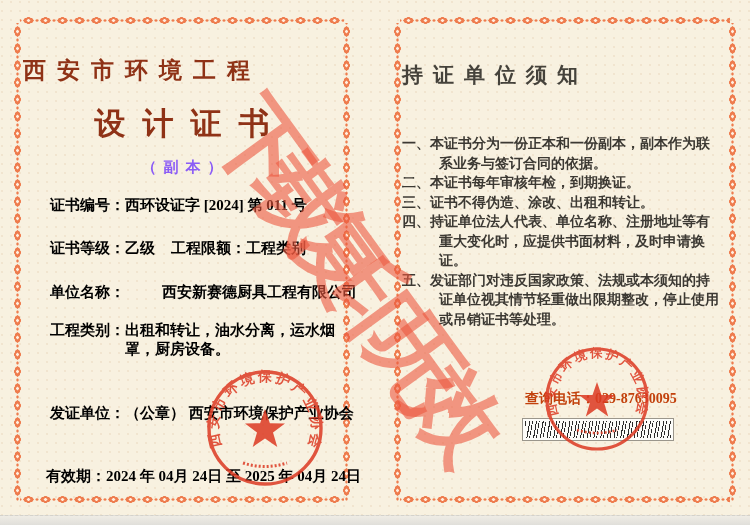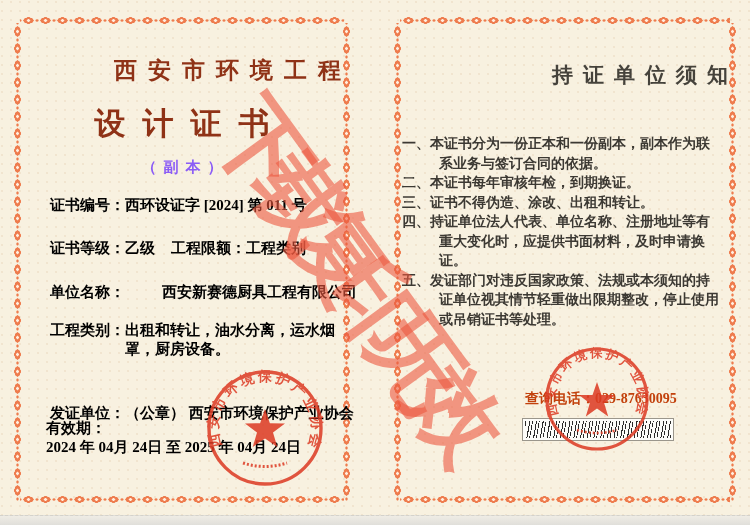--- a/index.html
+++ b/index.html
@@ -35,21 +35,21 @@
       radial-gradient(circle 1.5px at 50% 50%, #ee7c4e 0 1.1px, transparent 1.5px);
     background-size:11px 17px,11px 17px;
     background-position:0 0,0 8.5px;
     background-repeat:repeat-y;
   }
   .chain-top{top:0;} .chain-bottom{bottom:4px;}
   .chain-left{left:0;} .chain-right{right:0;}
 
   
   .title1{
-    position:absolute; top:40px; left:0; right:0; text-align:right;
+    position:absolute; top:40px; left:0; right:0; text-align:left;
     font-size:23px; font-weight:bold; color:#8f3216;
     letter-spacing:11px; text-indent:11px; z-index:5;
   }
   .title2{
     position:absolute; top:88px; left:0; right:0; text-align:center;
     font-size:31px; font-weight:bold; color:#8f3216;
     letter-spacing:17px; text-indent:17px; z-index:5;
   }
   .subtitle{
     position:absolute; top:143px; left:0; right:0; text-align:center;
@@ -60,21 +60,21 @@
     position:absolute; left:38px; display:flex; z-index:5;
     font-size:15px; font-weight:bold; color:#000000; line-height:19px;
   }
   .frow .lbl{ white-space:nowrap; }
   .frow .val{ white-space:nowrap; }
   .frow .val-wrap{ width:230px; white-space:normal; }
   .gap{ width:16px; }
 
   
   .ntitle{
-    position:absolute; top:46px; left:0; right:0; text-align:right;
+    position:absolute; top:46px; left:0; right:0; text-align:left;
     font-size:21px; font-weight:bold; color:#45423b;
     letter-spacing:10px; text-indent:10px; z-index:5;
   }
   .notices{
     position:absolute; top:119px; left:10px; width:306px; z-index:5;
     font-size:14px; font-weight:bold; color:#3c3933; line-height:19.5px;
   }
   .notice{ padding-left:37px; text-indent:-37px; width:284px; }
   .phone{
     position:absolute; top:375px; left:133px; z-index:5;
@@ -144,21 +144,21 @@
     <div class="frow" style="top:306px;">
       <span class="lbl">工程类别：</span>
       <span class="val val-wrap">出租和转让，油水分离，运水烟罩，厨房设备。</span>
     </div>
 
     <div class="frow" style="top:389px;text-align:right;">
       <span class="lbl">发证单位：</span>
       <span class="val">（公章） 西安市环境保护产业协会</span>
     </div>
 
-    <div class="frow" style="top:404px; left:34px;flex-direction:column;">
+    <div class="frow" style="top:452px; left:34px;">
       <span class="lbl">有效期：</span>
       <span class="val">2024 年 04月 24日 至 2025 年 04月 24日</span>
     </div>
 
     <svg class="seal seal-left" width="124" height="124" viewBox="0 0 124 124">
       <circle cx="62" cy="62" r="56" fill="none" stroke="#dd3b24" stroke-width="3.4"></circle>
       <defs>
           <path id="arcL" d="M 19.4,81.9 A 47,47 0 1 1 104.6,81.9" fill="none"></path>
         </defs>
       <text font-size="14" font-weight="bold" fill="#dd3b24" letter-spacing="3">

